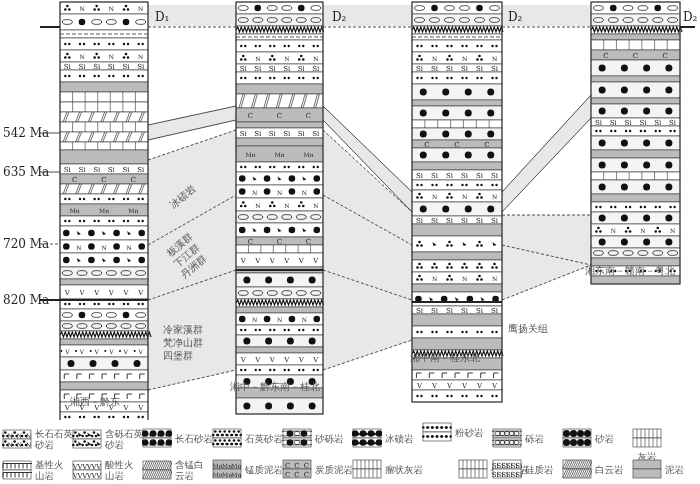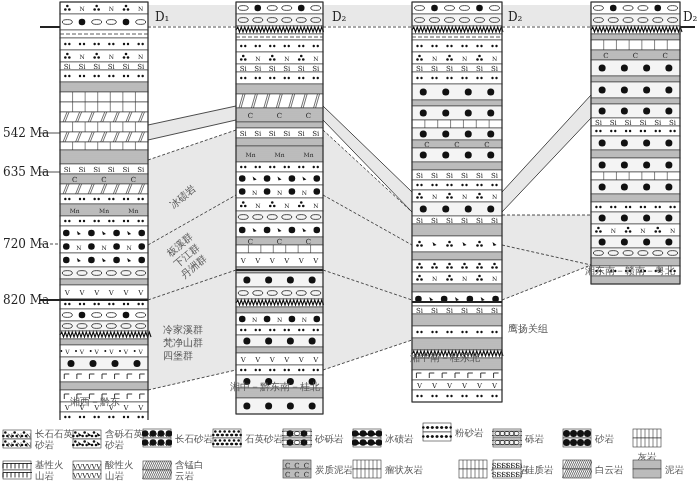--- a/index.html
+++ b/index.html
@@ -1735,20 +1735,37 @@
           <line x1="18.6" y1="19" x2="22.6" y2="10" stroke="#333" stroke-width="0.7"></line>
           <line x1="20.6" y1="19" x2="24.6" y2="10" stroke="#333" stroke-width="0.7"></line>
           <line x1="22.6" y1="19" x2="26.6" y2="10" stroke="#333" stroke-width="0.7"></line>
           <line x1="24.6" y1="19" x2="28.6" y2="10" stroke="#333" stroke-width="0.7"></line>
           <line x1="26.6" y1="19" x2="30.6" y2="10" stroke="#333" stroke-width="0.7"></line>
         </g>
       </svg>
       <span class="leg-text">含锰白
 云岩</span>
     </div>
+    <div class="leg-item" style="left: 212px; top: 39px;">
+      <svg width="30" height="20">
+        <g>
+          <rect x="1" y="1" width="28" height="9" fill="#fff" stroke="#333" stroke-width="0.6"></rect>
+          <rect x="1" y="1" width="28" height="9" fill="url(#p-mud)"></rect>
+          <text x="5.666666666666667" y="8.5" font-size="6" text-anchor="middle" fill="#222" font-family="DejaVu Serif, serif">Mn</text>
+          <text x="15" y="8.5" font-size="6" text-anchor="middle" fill="#222" font-family="DejaVu Serif, serif">Mn</text>
+          <text x="24.333333333333332" y="8.5" font-size="6" text-anchor="middle" fill="#222" font-family="DejaVu Serif, serif">Mn</text>
+          <rect x="1" y="10" width="28" height="9" fill="#fff" stroke="#333" stroke-width="0.6"></rect>
+          <rect x="1" y="10" width="28" height="9" fill="url(#p-mud)"></rect>
+          <text x="5.666666666666667" y="17.5" font-size="6" text-anchor="middle" fill="#222" font-family="DejaVu Serif, serif">Mn</text>
+          <text x="15" y="17.5" font-size="6" text-anchor="middle" fill="#222" font-family="DejaVu Serif, serif">Mn</text>
+          <text x="24.333333333333332" y="17.5" font-size="6" text-anchor="middle" fill="#222" font-family="DejaVu Serif, serif">Mn</text>
+        </g>
+      </svg>
+      <span class="leg-text">锰质泥岩</span>
+    </div>
     <div class="leg-item" style="left: 282px; top: 39px;">
       <svg width="30" height="20">
         <g>
           <rect x="1" y="1" width="28" height="9" fill="#fff" stroke="#333" stroke-width="0.6"></rect>
           <rect x="1" y="1" width="28" height="9" fill="url(#p-mud)"></rect>
           <text x="5.666666666666667" y="8.5" font-size="7" text-anchor="middle" fill="#222" font-family="DejaVu Serif, serif">C</text>
           <text x="15" y="8.5" font-size="7" text-anchor="middle" fill="#222" font-family="DejaVu Serif, serif">C</text>
           <text x="24.333333333333332" y="8.5" font-size="7" text-anchor="middle" fill="#222" font-family="DejaVu Serif, serif">C</text>
           <rect x="1" y="10" width="28" height="9" fill="#fff" stroke="#333" stroke-width="0.6"></rect>
           <rect x="1" y="10" width="28" height="9" fill="url(#p-mud)"></rect>

